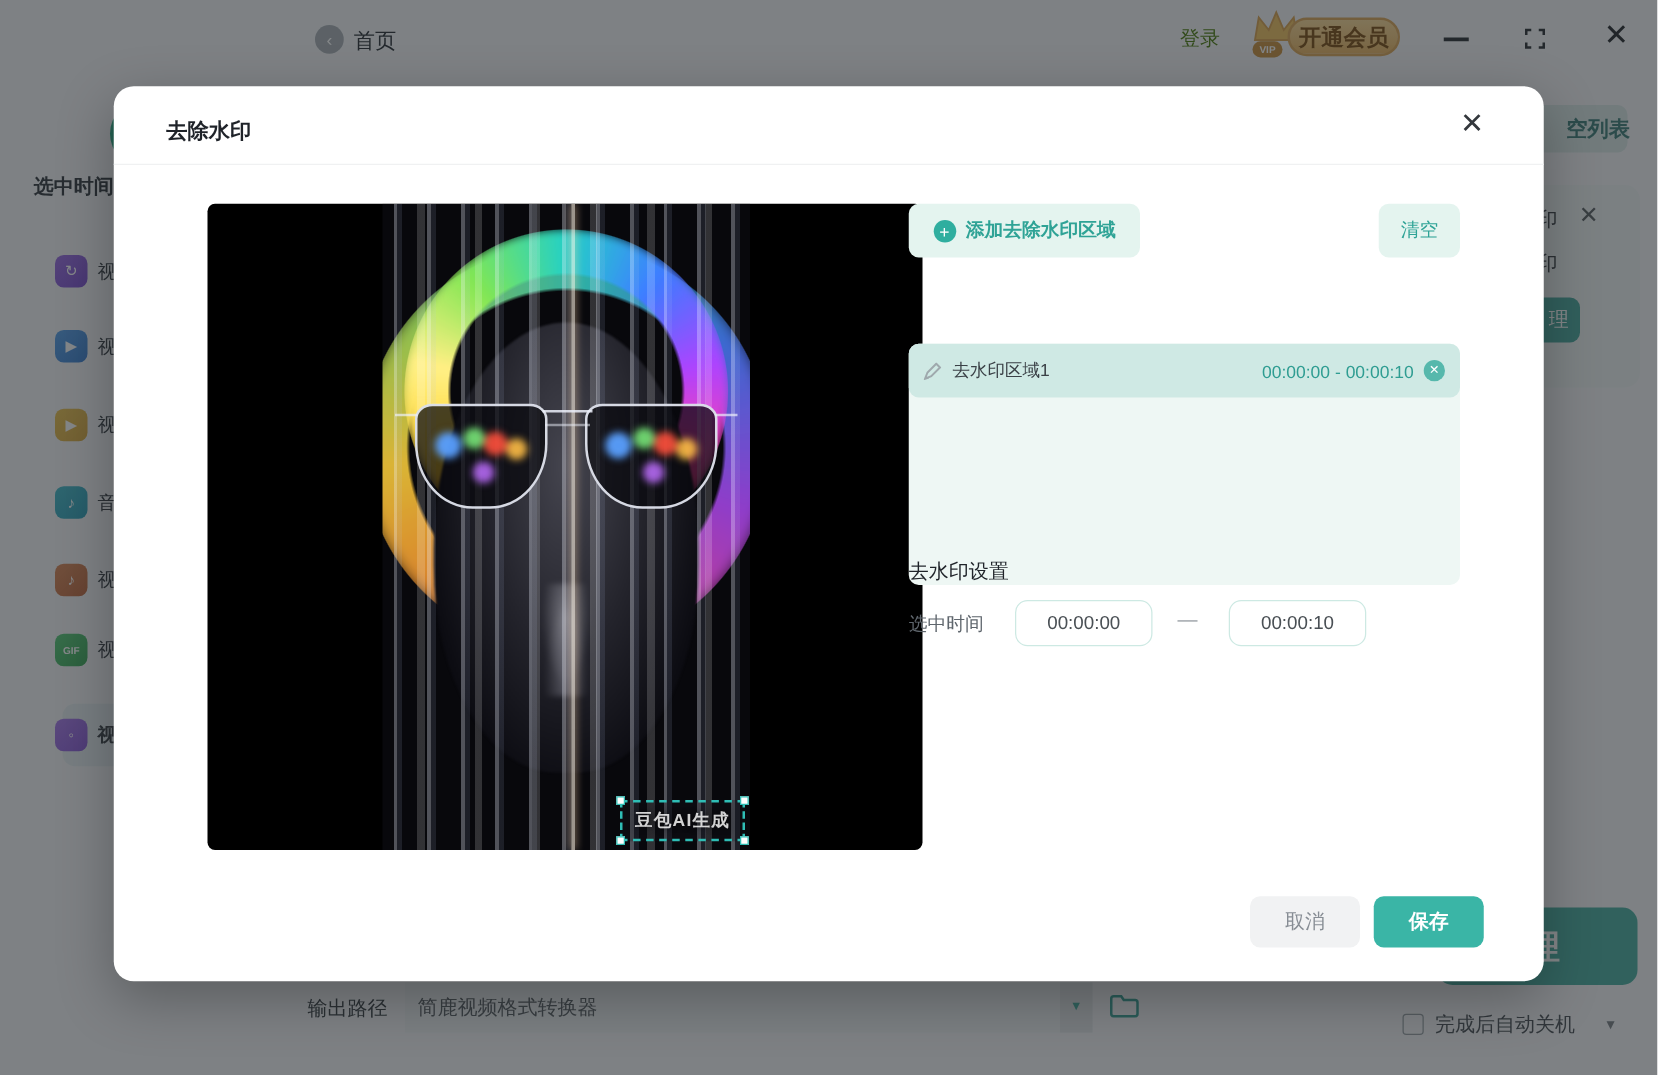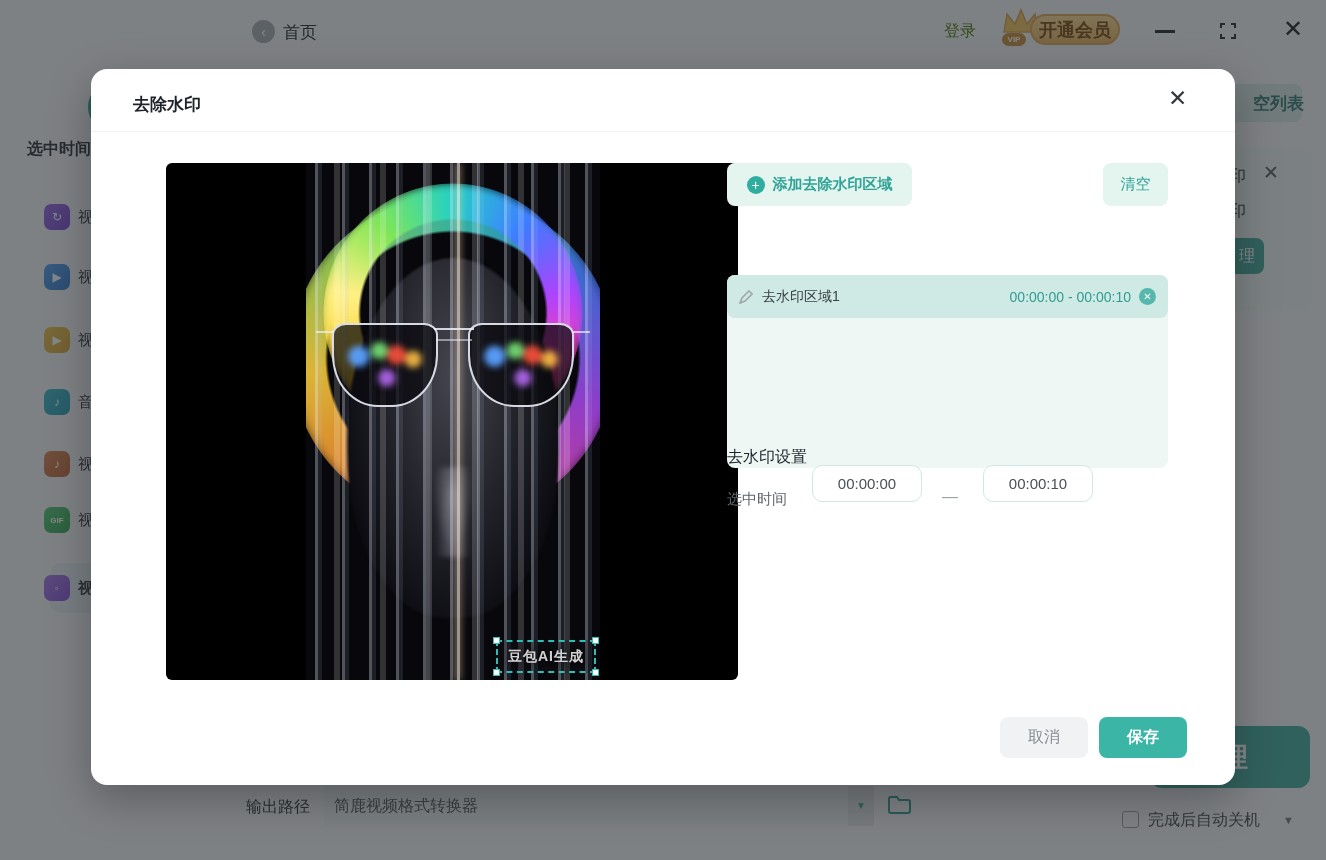--- a/index.html
+++ b/index.html
@@ -141,21 +141,21 @@
   .list-panel { left:636px; top:162px; width:441px; height:193px; background:#eef7f4; border-radius:8px;margin-top:44px; }
   .region-row { position:absolute; left:0; top:0; width:441px; height:43px; background:#cfe9e4; border-radius:8px;
     display:flex; align-items:center; padding:0 12px; }
   .pencil { color:#9fa9ad; font-size:14px; flex:0 0 auto; }
   .region-name { margin-left:9px; flex:1; font-size:14px; color:#3a4046; }
   .region-range { font-size:14px; color:#2f9d92; }
   .x-badge { margin-left:8px; width:17px; height:17px; border-radius:50%; background:#56b8ac; color:#fff;
     font-size:10px; display:flex; align-items:center; justify-content:center; line-height:1; cursor:pointer; }
   .settings-title { left:636px; top:378px; font-size:16px; font-weight:normal; color:#1f2329; }
   .sel-time-label { left:636px; top:421px; font-size:15px; color:#5f666d; }
-  .time-input { top:396px; width:110px; height:37px; border:1px solid #cde9e3; border-radius:10px; background:#fff;
+  .time-input { top:411px; width:110px; height:37px; border:1px solid #cde9e3; border-radius:10px; background:#fff;
     text-align:center; font-size:15px; color:#4a5055; font-family:inherit; }
   .ti1 { left:721px; } .ti2 { left:892px; }
   .dash { left:851px; top:419px; font-size:16px; color:#9aa0a6; }
   .cancel-btn { left:909px; top:648px; width:88px; height:41px; background:#f1f2f3; border-radius:8px; border:none;
     font-size:16px; color:#878d94; font-family:inherit; cursor:pointer; }
   .save-btn { left:1008px; top:648px; width:88px; height:41px; background:#3ab5a6; border-radius:8px; border:none;
     font-size:16px; color:#fff; font-weight:bold; font-family:inherit; cursor:pointer; }
 </style>
 </head>
 <body>

